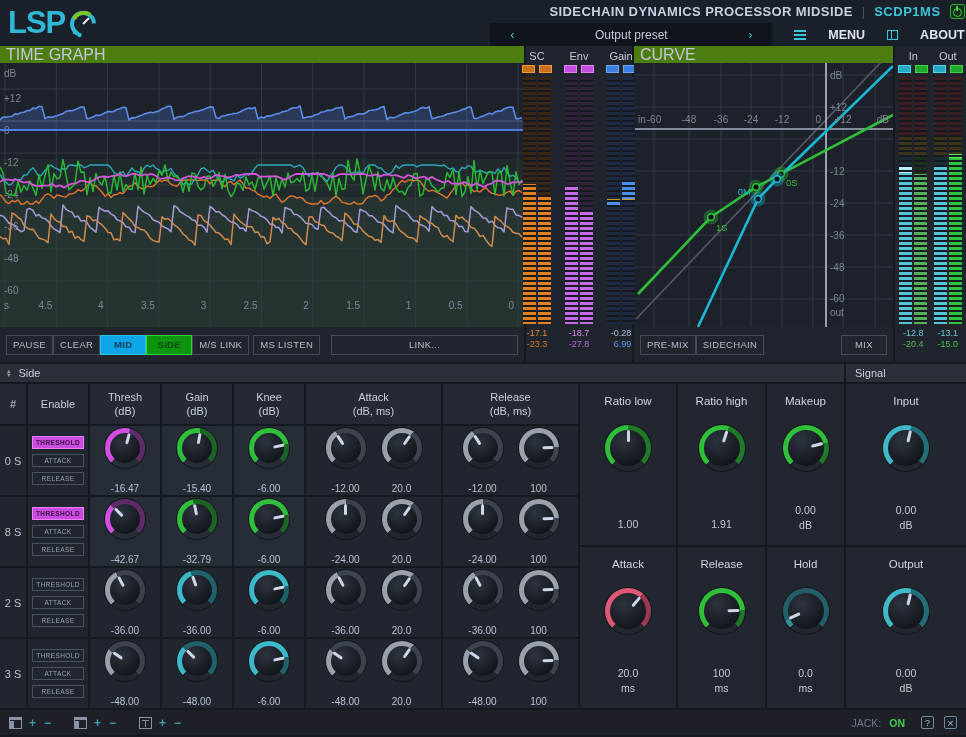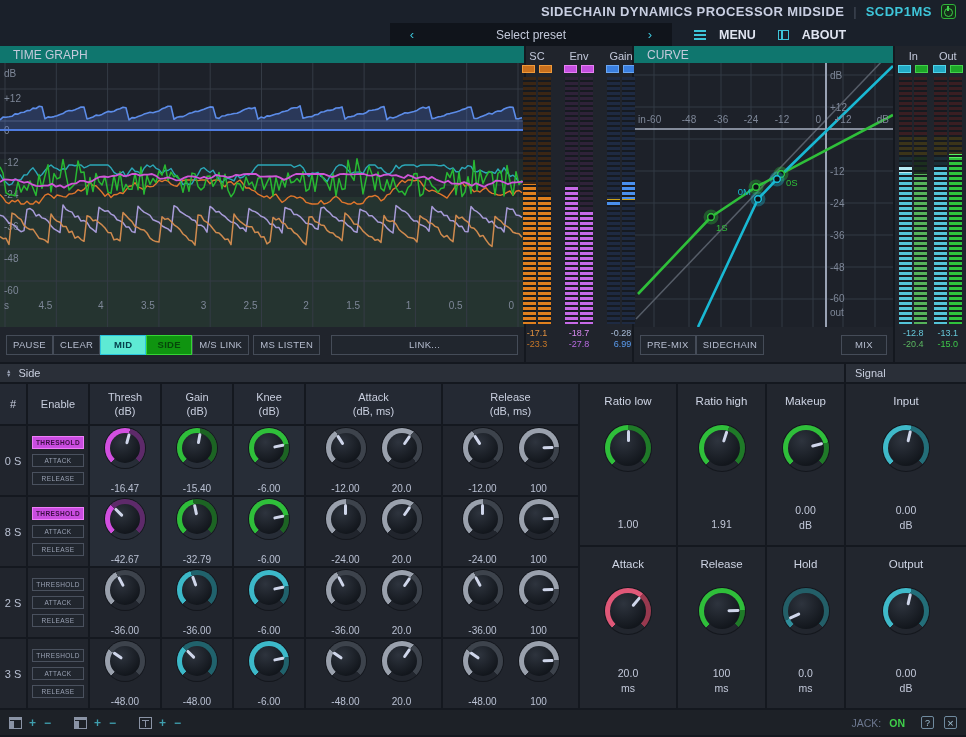--- a/index.html
+++ b/index.html
@@ -15,33 +15,33 @@
   .app-title{font-size:13px;font-weight:bold;color:#c9cfe2;letter-spacing:.4px}
   .hsep{color:#49525f;font-size:13px}
   .product{font-size:13px;font-weight:bold;color:#3ec5d9;letter-spacing:.5px}
   .power-icon{width:15px;height:15px;border:1.5px solid #2fb33a;border-radius:3px;background:#142d19;position:relative}
   .power-icon::before{content:"";position:absolute;width:7px;height:7px;border:1.5px solid #3fcf4a;border-radius:50%;left:2px;top:3px}
   .power-icon::after{content:"";position:absolute;width:2px;height:5px;background:#3fcf4a;left:5px;top:1px}
   .hrow2{height:23px;display:flex;align-items:center;padding-right:10px}
   .preset-nav{margin-left:390px;width:282px;height:23px;background:#10141b;display:flex;align-items:center}
   .preset-arrow{width:44px;text-align:center;color:#3ec5d9;font-size:13px;line-height:23px;cursor:default}
   .preset-label{flex:1;text-align:center;font-size:12px;color:#c3c9da}
-  .menu-btn,.about-btn{display:flex;align-items:center;gap:13px;font-size:12.5px;font-weight:bold;color:#e0e4f0;margin-left:22px}
+  .menu-btn,.about-btn{display:flex;align-items:center;gap:22px;font-size:12.5px;font-weight:bold;color:#e0e4f0;margin-left:22px}
   .menu-icon{width:12px;height:10px;background:repeating-linear-gradient(to bottom,#3ec5d9 0 2px,transparent 2px 4px)}
   .about-icon{width:11px;height:10px;border:1.5px solid #3ec5d9;position:relative}
   .about-icon::before{content:"";position:absolute;left:2.5px;top:0;bottom:0;width:1.5px;background:#3ec5d9}
 
   
   .panels{display:flex;height:316px;gap:2px;margin-top:0}
   .panel{background:#20242c;display:flex;flex-direction:column}
   .tg-panel{width:524px}
-  .panel-head{height:17px;background:#0f766e;font-size:12px;color:#c3c9db;padding-left:13px;display:flex;align-items:center;flex:none}
+  .panel-head{height:17px;background:#4d7c0f;font-size:16px;color:#c3c9db;padding-left:6px;display:flex;align-items:center;flex:none}
   .btn-row{flex:1;display:flex;align-items:center;padding:0 6px}
   .gbtn{height:20px;background:#21262e;border:1px solid #454c58;color:#b6bdcf;font-size:9.5px;padding:0 6px;min-width:46px;text-align:center;font-family:inherit;letter-spacing:.3px}
-  .gbtn.mid{background:#5eead4;border-color:#2ac4dd;color:#05404c;font-weight:bold}
+  .gbtn.mid{background:#0ea5e9;border-color:#2ac4dd;color:#05404c;font-weight:bold}
   .gbtn.side{background:#0f9410;border-color:#35d435;color:#титle;color:#06470a;font-weight:bold}
   .gbtn+.gbtn{margin-left:0}
   .gbtn.listen{margin-left:4px}
   .gbtn.link{margin-left:11px;flex:1}
   .gbtn.mix{margin-left:auto}
 
   .meters-panel{width:106px;flex-direction:row !important;gap:12px;padding:3px 2px 0 2px;justify-content:center}
   .io-panel{width:71px;flex-direction:row !important;gap:2px;padding:3px 2px 0 2px;justify-content:center}
   .mgroup{display:flex;flex-direction:column;align-items:center;width:34px}
   .mlabel{font-size:11px;color:#c3c9db;height:15px;line-height:15px}
@@ -119,31 +119,41 @@
   .fbox{width:13px;height:13px;border:1px solid #6f8a9e;border-radius:2px;color:#9fc0d4;font-size:9px;display:flex;align-items:center;justify-content:center;margin-left:4px}
   .fbox.help::before{content:"?"}
   .fbox.close::before{content:"×";font-size:11px}
 
   svg text{font-family:"Liberation Sans",sans-serif}
 </style>
 </head>
 <body>
 
 <div class="header">
+  <div class="logo-area">
+    <span class="logo-text">LSP</span>
+    <svg width="34" height="34" viewBox="0 0 34 34">
+      <circle cx="17" cy="18" r="11" fill="none" stroke="#2fb9d4" stroke-width="4" stroke-dasharray="46 24" transform="rotate(115 17 18)"></circle>
+      <path d="M8 13 A11 11 0 0 1 24 8.6" stroke="#7ac32a" stroke-width="4" fill="none"></path>
+      <line x1="17" y1="18" x2="23" y2="12" stroke="#d8e4ea" stroke-width="2.2"></line>
+      <circle cx="9" cy="26" r="2.4" fill="#2fb9d4"></circle>
+        <circle cx="13.5" cy="29" r="2.2" fill="#2fb9d4"></circle>
+    </svg>
+  </div>
   <div class="header-right">
     <div class="hrow1">
       <span class="app-title">SIDECHAIN DYNAMICS PROCESSOR MIDSIDE</span>
       <span class="hsep">|</span>
       <span class="product">SCDP1MS</span>
       <span class="power-icon"></span>
     </div>
     <div class="hrow2">
       <div class="preset-nav">
         <span class="preset-arrow">‹</span>
-        <span class="preset-label">Select preset</span>
+        <span class="preset-label">Output preset</span>
         <span class="preset-arrow">›</span>
       </div>
       <div class="menu-btn">
         <span class="menu-icon"></span>
         <span>MENU</span>
       </div>
       <div class="about-btn">
         <span class="about-icon"></span>
         <span>ABOUT</span>
       </div>

